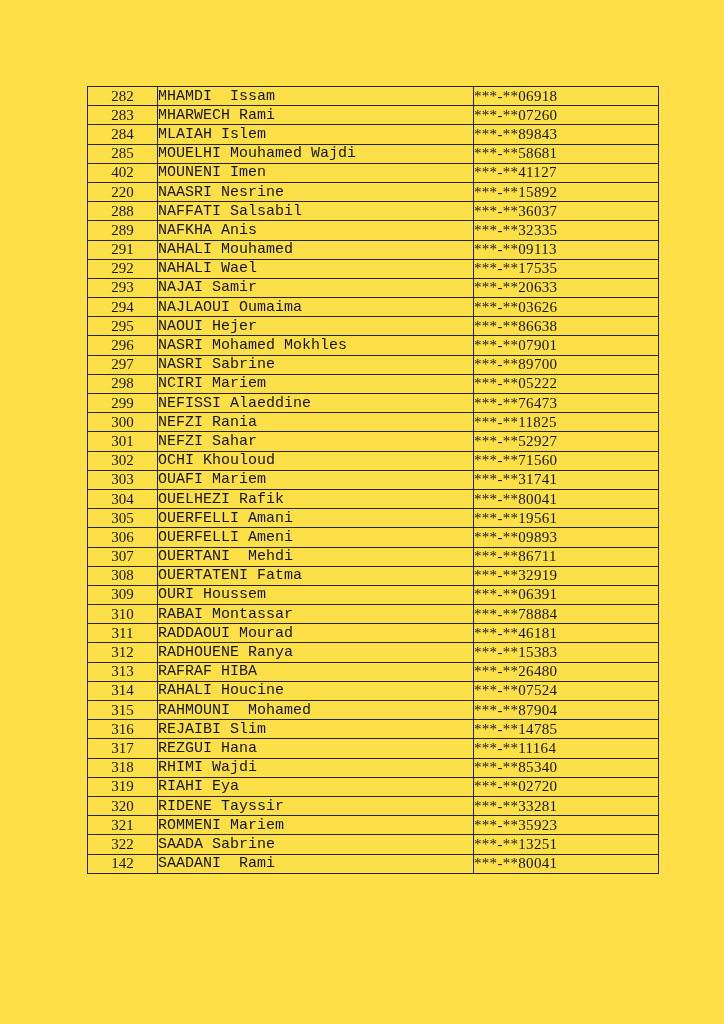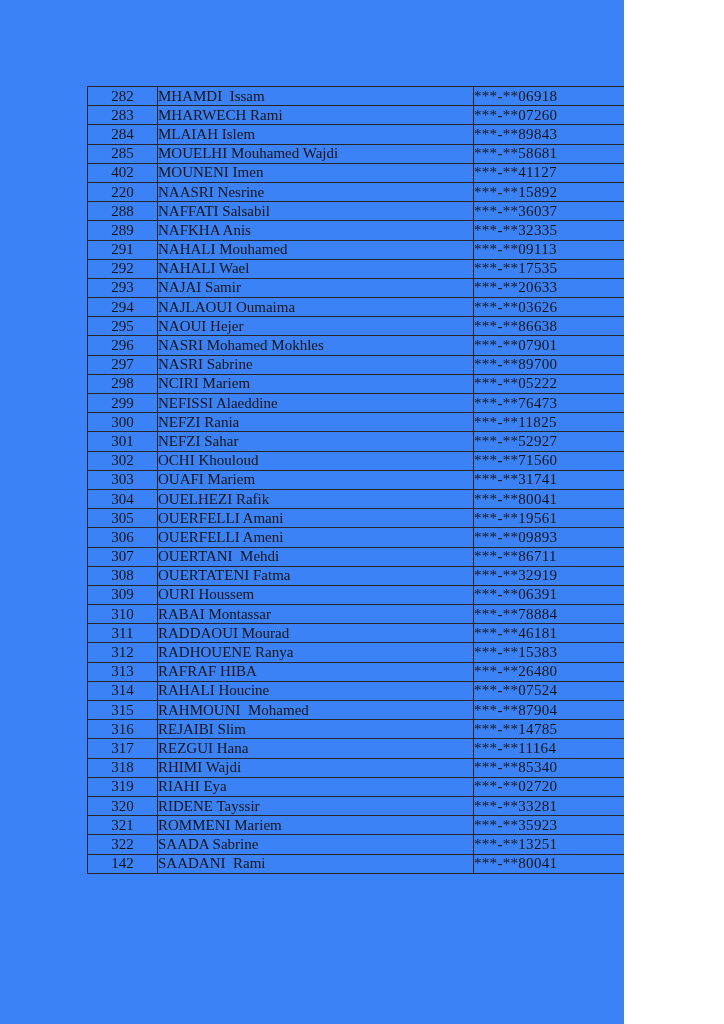--- a/index.html
+++ b/index.html
@@ -7,23 +7,23 @@
     padding: 0;
     background: #ffffff;
   }
   body {
     width: 724px;
     height: 1024px;
     font-family: "Liberation Serif", "DejaVu Serif", serif;
   }
   .page {
     position: relative;
-    width: 624px;
+    width: 724px;
     height: 1024px;
-    background: #3b82f6;
+    background: #fde047;
     overflow: hidden;
   }
   table.roster {
     position: absolute;
     left: 87px;
     top: 86px;
     width: 571px;
     border-collapse: collapse;
     table-layout: fixed;
   }
@@ -36,20 +36,21 @@
     color: #151515;
     vertical-align: middle;
     overflow: hidden;
     white-space: pre; 
   }
   td.num {
     text-align: center;
   }
   td.name {
     padding-left: 8px;
+    font-family: Liberation Mono, monospace;
   }
   td.mid {
     padding-left: 7px;
     font-weight: normal;
     letter-spacing: 0.3px;
   }
 </style>
 </head>
 <body>
 

